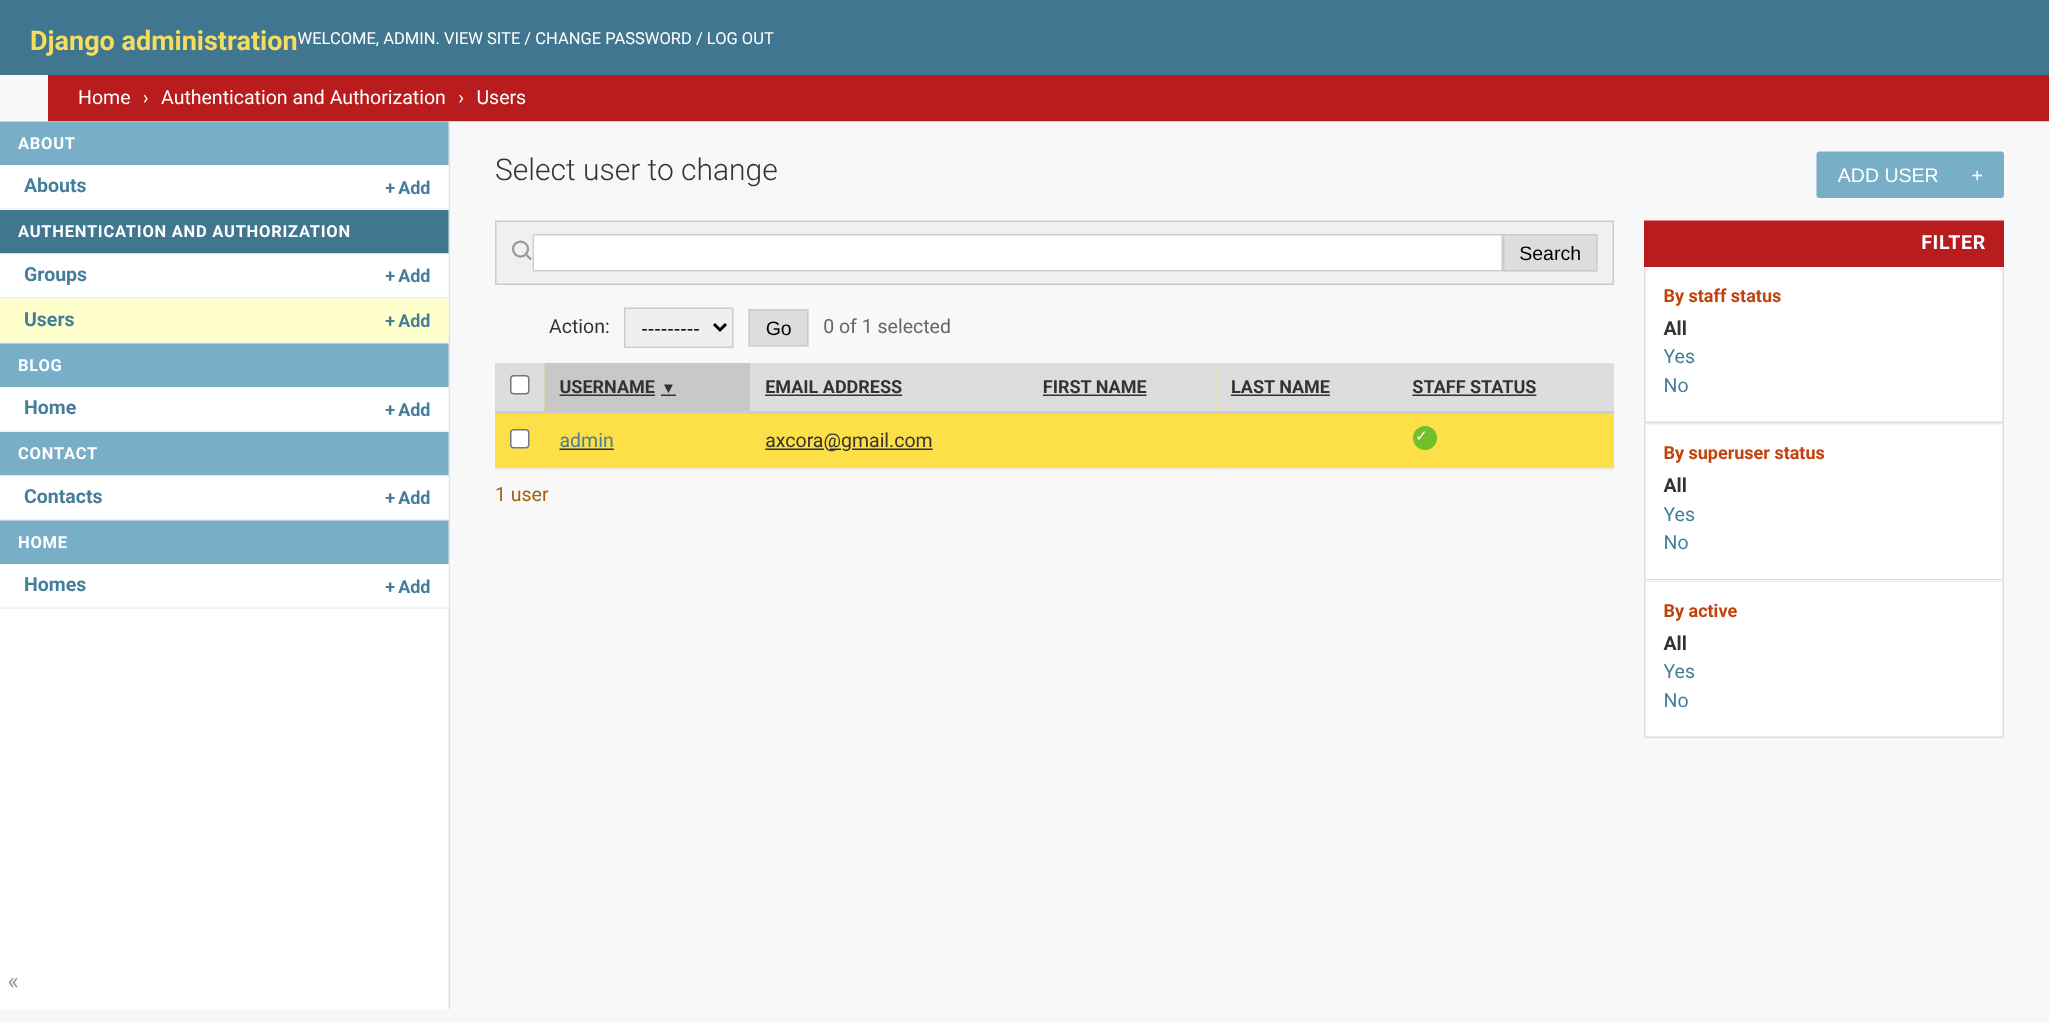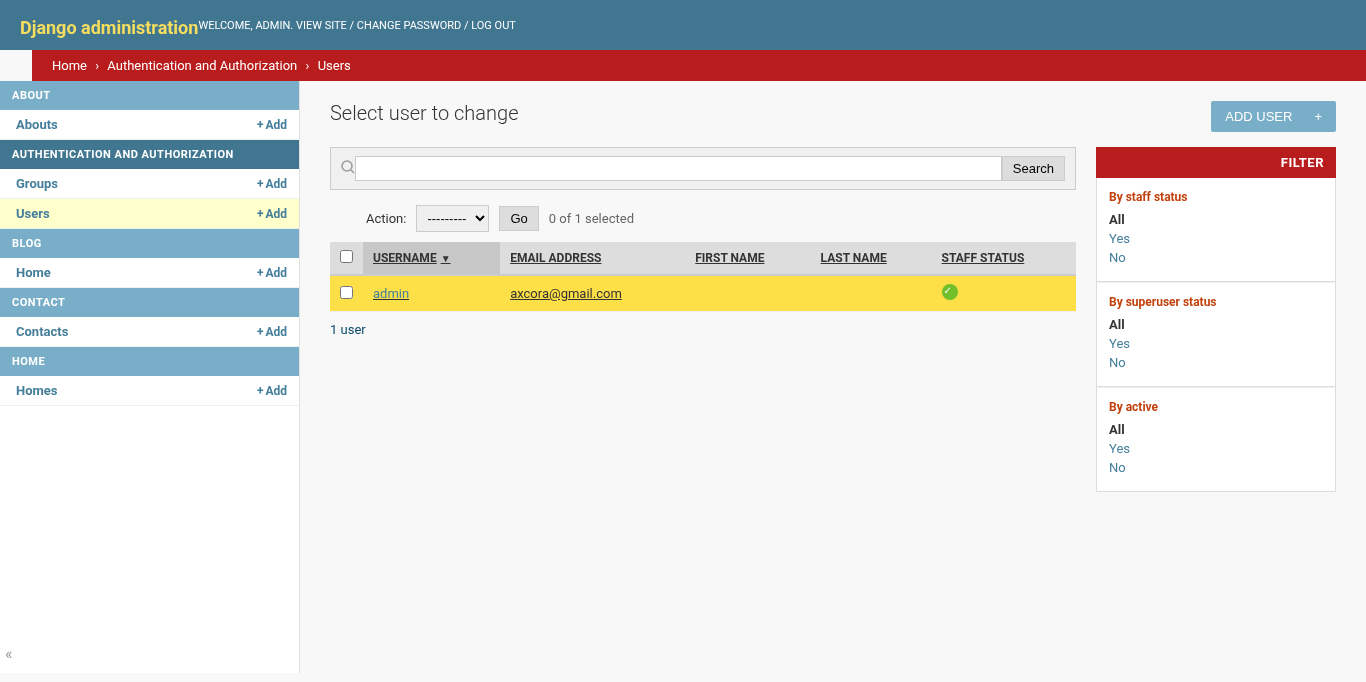--- a/index.html
+++ b/index.html
@@ -209,21 +209,21 @@
       position: relative;
     }
     .check-icon::after {
       content: '✓';
       color: white;
       font-size: 10px;
       position: absolute;
       top: 1px;
       left: 2px;
     }
-    .row-count { font-size: 13px; color: #0c4a6e; margin-top: 5px; }
+    .row-count { font-size: 13px; color: #a16207; margin-top: 5px; }
 
     
     #filter-panel {
       width: 240px;
       flex-shrink: 0;
       margin-left: 20px;
     }
     .filter-header {
       background: #b91c1c;
       color: #fff;

